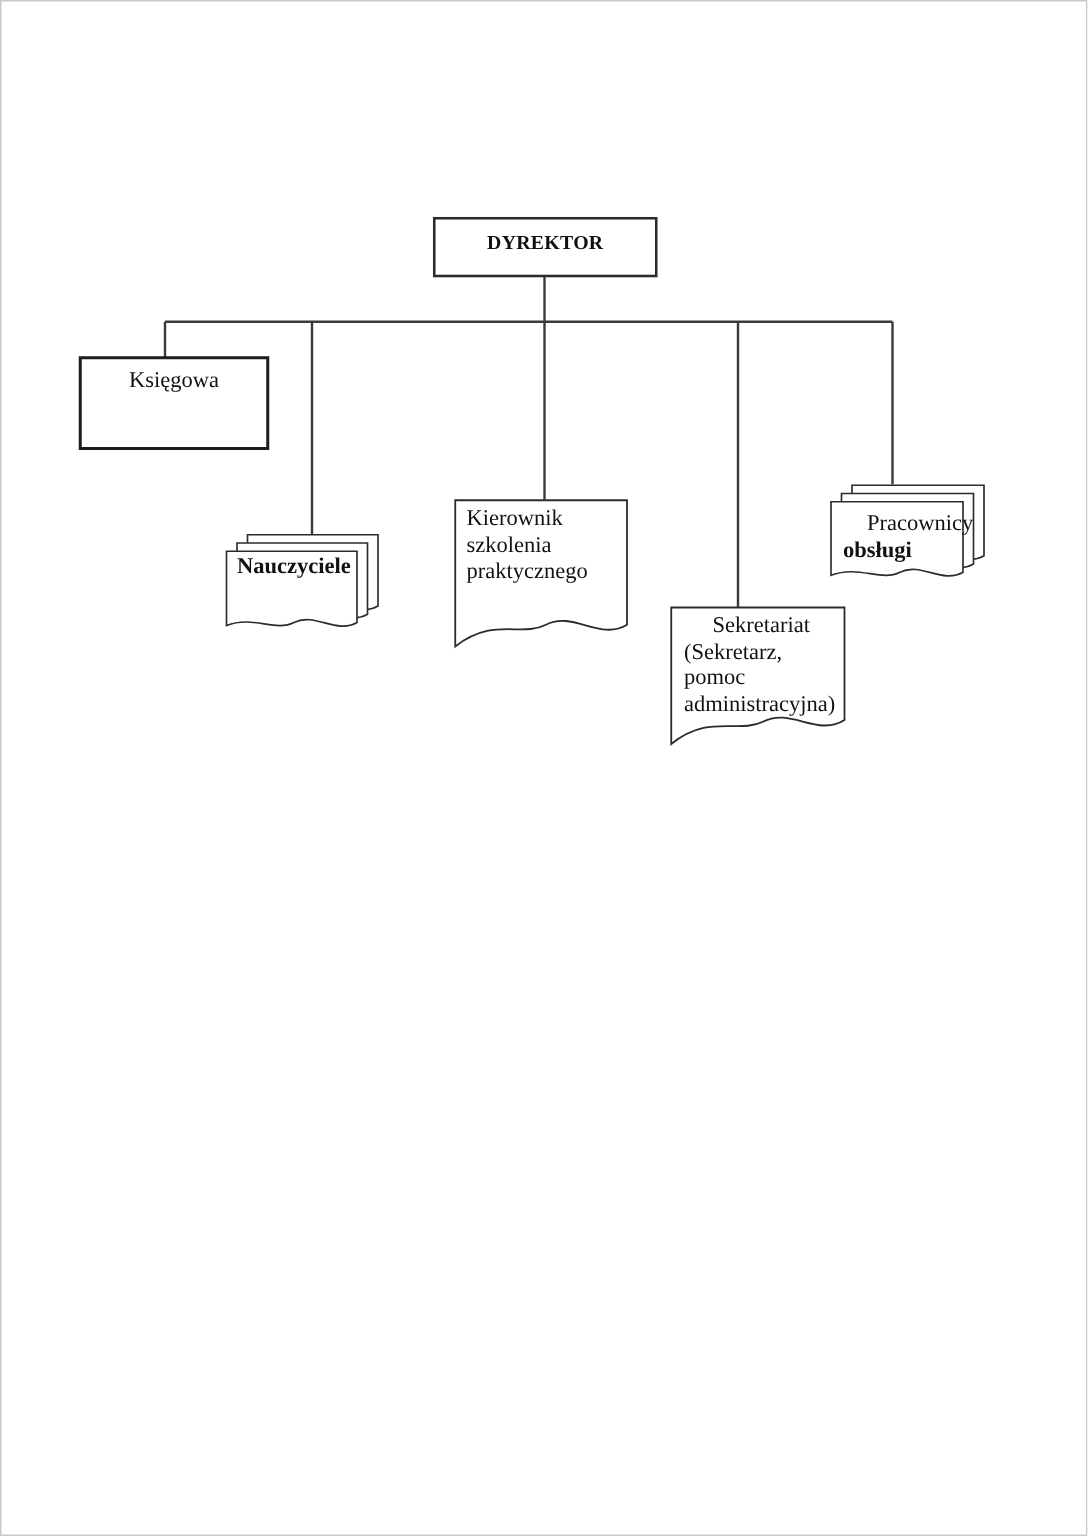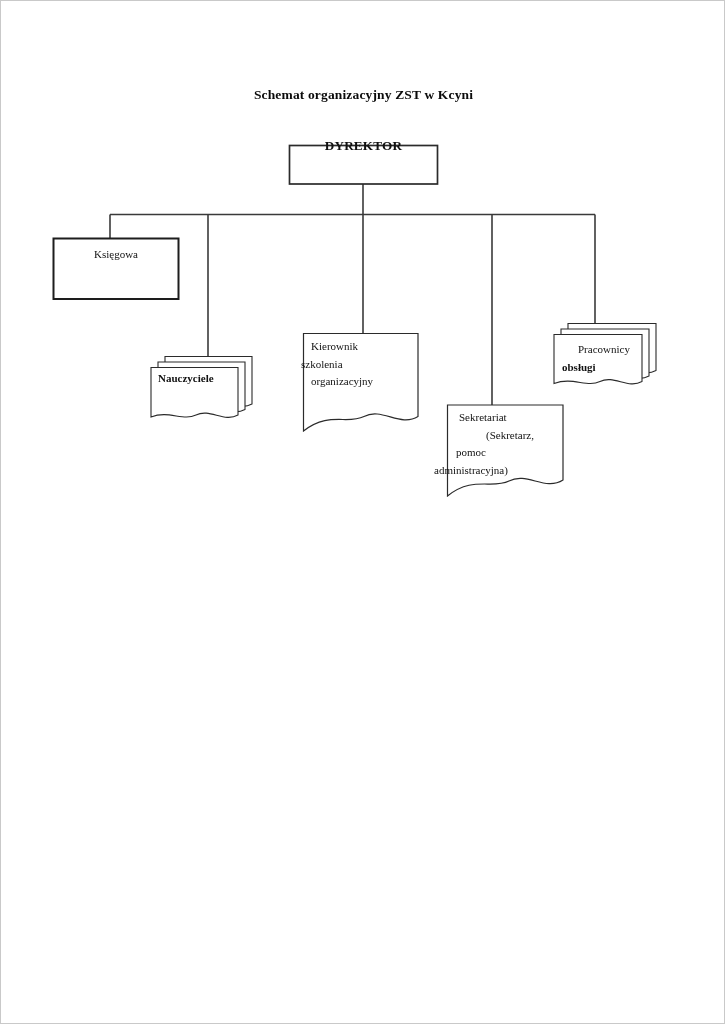--- a/index.html
+++ b/index.html
@@ -38,40 +38,39 @@
   #diagram {
     position: absolute;
     left: 0;
     top: 0;
     width: 725px;
     height: 1024px;
   }
   .node-label {
     position: absolute;
     color: #111111;
-    font-size: 11px;
+    font-size: 15px;
     line-height: 17.5px;
     white-space: pre;
     pointer-events: none;
   }
   .node-label.bold {
     font-weight: bold;
     font-size: 13.2px;
     letter-spacing: 0.2px;
   }
   .node-label.centered {
     text-align: center;
   }
 </style>
 </head>
 <body>
 
 <div id="page">
 
-  <div id="chart-title">Schemat organizacyjny ZST w Kcyni</div>
 
   <svg id="diagram" width="725" height="1024" viewBox="0 0 725 1024" xmlns="http://www.w3.org/2000/svg">
 
     <g fill="none" stroke="#3a3a3a" stroke-width="1.6">
 
       <line x1="362" y1="183" x2="362" y2="213.5"></line>
 
       <line x1="109" y1="213.5" x2="594" y2="213.5"></line>
 
       <line x1="109" y1="213.5" x2="109" y2="237"></line>
@@ -132,37 +131,37 @@
 
       <path d="M 553,333.5 L 641,333.5 L 641,380.5
                C 627,388.5 613,373.5 599,380.5
                C 586,387 572,375.5 553,382.5 Z" fill="#ffffff" stroke="#2b2b2b" stroke-width="1.1"></path>
     </g>
 
   </svg>
 
   <div>
 
-    <div class="node-label bold centered" style="left:288px; top:136px; width:149px;">DYREKTOR</div>
+    <div class="node-label bold centered" style="left:288px; top:152px; width:149px;">DYREKTOR</div>
 
     <div class="node-label centered" style="left:52px; top:245px; width:126px;">Księgowa</div>
 
     <div class="node-label" style="left:157px; top:369px;font-weight:bold;">Nauczyciele</div>
 
     <div>
       <div class="node-label" style="left:310px; top:337px;text-align:center;">Kierownik</div>
-      <div class="node-label" style="left:300px; top:354.5px;text-align:center;">szkolenia</div>
-      <div class="node-label" style="left:310px; top:372px;">organizacyjny</div>
+      <div class="node-label" style="left:310px; top:354.5px;text-align:center;">szkolenia</div>
+      <div class="node-label" style="left:310px; top:372px;">praktycznego</div>
     </div>
 
     <div>
-      <div class="node-label" style="left:458px; top:408px;">Sekretariat</div>
-      <div class="node-label" style="left:455px; top:425.5px;margin-left:30px;">(Sekretarz,</div>
+      <div class="node-label" style="left:474px; top:408px;">Sekretariat</div>
+      <div class="node-label" style="left:455px; top:425.5px;">(Sekretarz,</div>
       <div class="node-label" style="left:455px; top:443px;">pomoc</div>
-      <div class="node-label" style="left:433px; top:460.5px;">administracyjna)</div>
+      <div class="node-label" style="left:455px; top:460.5px;">administracyjna)</div>
     </div>
 
     <div>
       <div class="node-label" style="left:561px; top:340px;margin-left:16px;">Pracownicy</div>
       <div class="node-label" style="left:561px; top:357.5px;font-weight:bold;">obsługi</div>
     </div>
 
   </div>
 
 </div>

